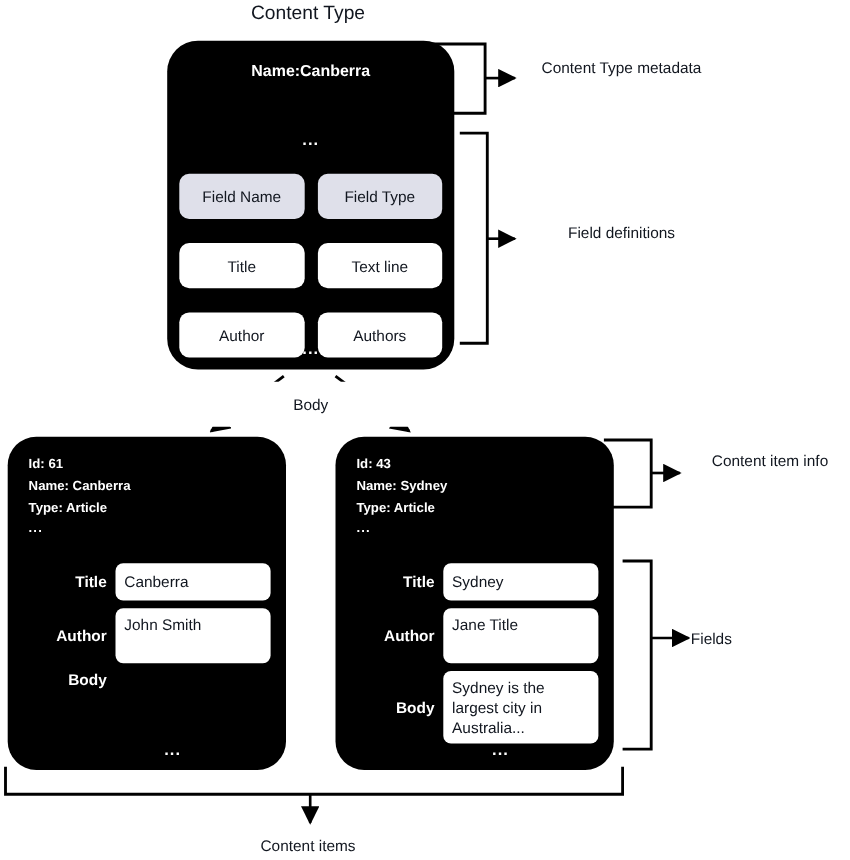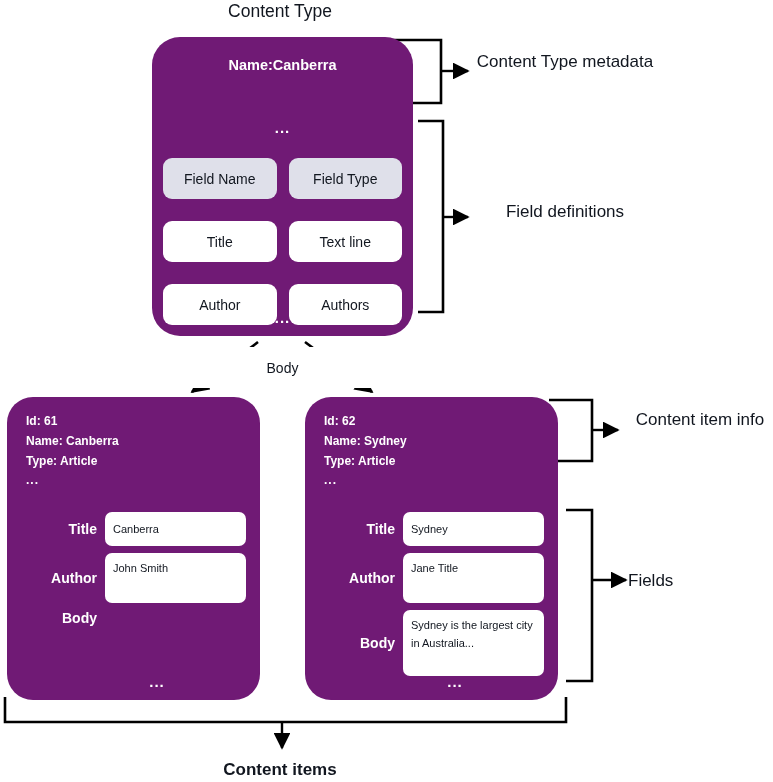--- a/index.html
+++ b/index.html
@@ -24,21 +24,21 @@
   #lines {
     position: absolute;
     left: 0; top: 0;
     width: 773px; height: 782px;
     pointer-events: none;
   }
 
   
   .card {
     position: absolute;
-    background: #701a75;
+    background: #000000;
     border-radius: 26px;
     box-sizing: border-box;
   }
   .card.content-type {
     left: 152px; top: 37px;
     width: 261px; height: 299px;
     border-radius: 28px;
   }
   .card.item-left {
     left: 7px; top: 397px;
@@ -146,21 +146,21 @@
     color: #ffffff;
     font-size: 14px;
     font-weight: bold;
     flex: 0 0 76px;
   }
   .field-value {
     flex: 1;
     background: #ffffff;
     border-radius: 7px;
     color: #11161f;
-    font-size: 11px;
+    font-size: 14px;
     line-height: 18px;
     padding: 6px 8px;
     box-sizing: border-box;
     min-height: 34px;
     display: flex;
     align-items: center;
   }
   .field-value.two-line { min-height: 50px; align-items: flex-start; }
   .field-value.three-line { min-height: 66px; align-items: flex-start; }
   .item-bottom-ellipsis {
@@ -171,33 +171,33 @@
     color: #ffffff;
     font-size: 15px;
     font-weight: bold;
     letter-spacing: 1px;
   }
 
   
   .caption {
     position: absolute;
     text-align: center;
-    font-size: 17px;
+    font-size: 14px;
     color: #11161f;
     line-height: 23px;
   }
   .caption.title-top {
     left: 180px; top: 0px; width: 200px;
     font-size: 17.5px;
   }
   .caption.ct-metadata { left: 470px; top: 50px; width: 190px; }
   .caption.field-defs  { left: 470px; top: 200px; width: 190px; }
   .caption.item-info-cap { left: 620px; top: 408px; width: 160px; }
   .caption.fields-cap  { left: 628px; top: 569px; width: 110px; text-align: left; }
-  .caption.content-items { left: 180px; top: 758px; width: 200px; font-weight: bold; }
+  .caption.content-items { left: 180px; top: 758px; width: 200px; }
 </style>
 </head>
 <body>
 
 <div id="canvas">
 
   <svg id="lines" viewBox="0 0 773 782" width="773" height="782">
     <defs>
       <marker id="arrow" viewBox="0 0 10 10" refX="9" refY="5" markerWidth="7" markerHeight="7" orient="auto-start-reverse">
         <path d="M 0 0 L 10 5 L 0 10 z" fill="#000000"></path>
@@ -287,21 +287,21 @@
       <div class="item-field-row">
         <div class="field-label">Body</div>
       </div>
     </div>
 
     <div class="item-bottom-ellipsis">...</div>
   </div>
 
   <div class="card item-right">
     <div class="item-info">
-      <span class="line">Id: 62</span>
+      <span class="line">Id: 43</span>
       <span class="line">Name: Sydney</span>
       <span class="line">Type: Article</span>
       <span class="dots">...</span>
     </div>
 
     <div class="item-fields">
       <div class="item-field-row">
         <div class="field-label">Title</div>
         <div class="field-value">Sydney</div>
       </div>

